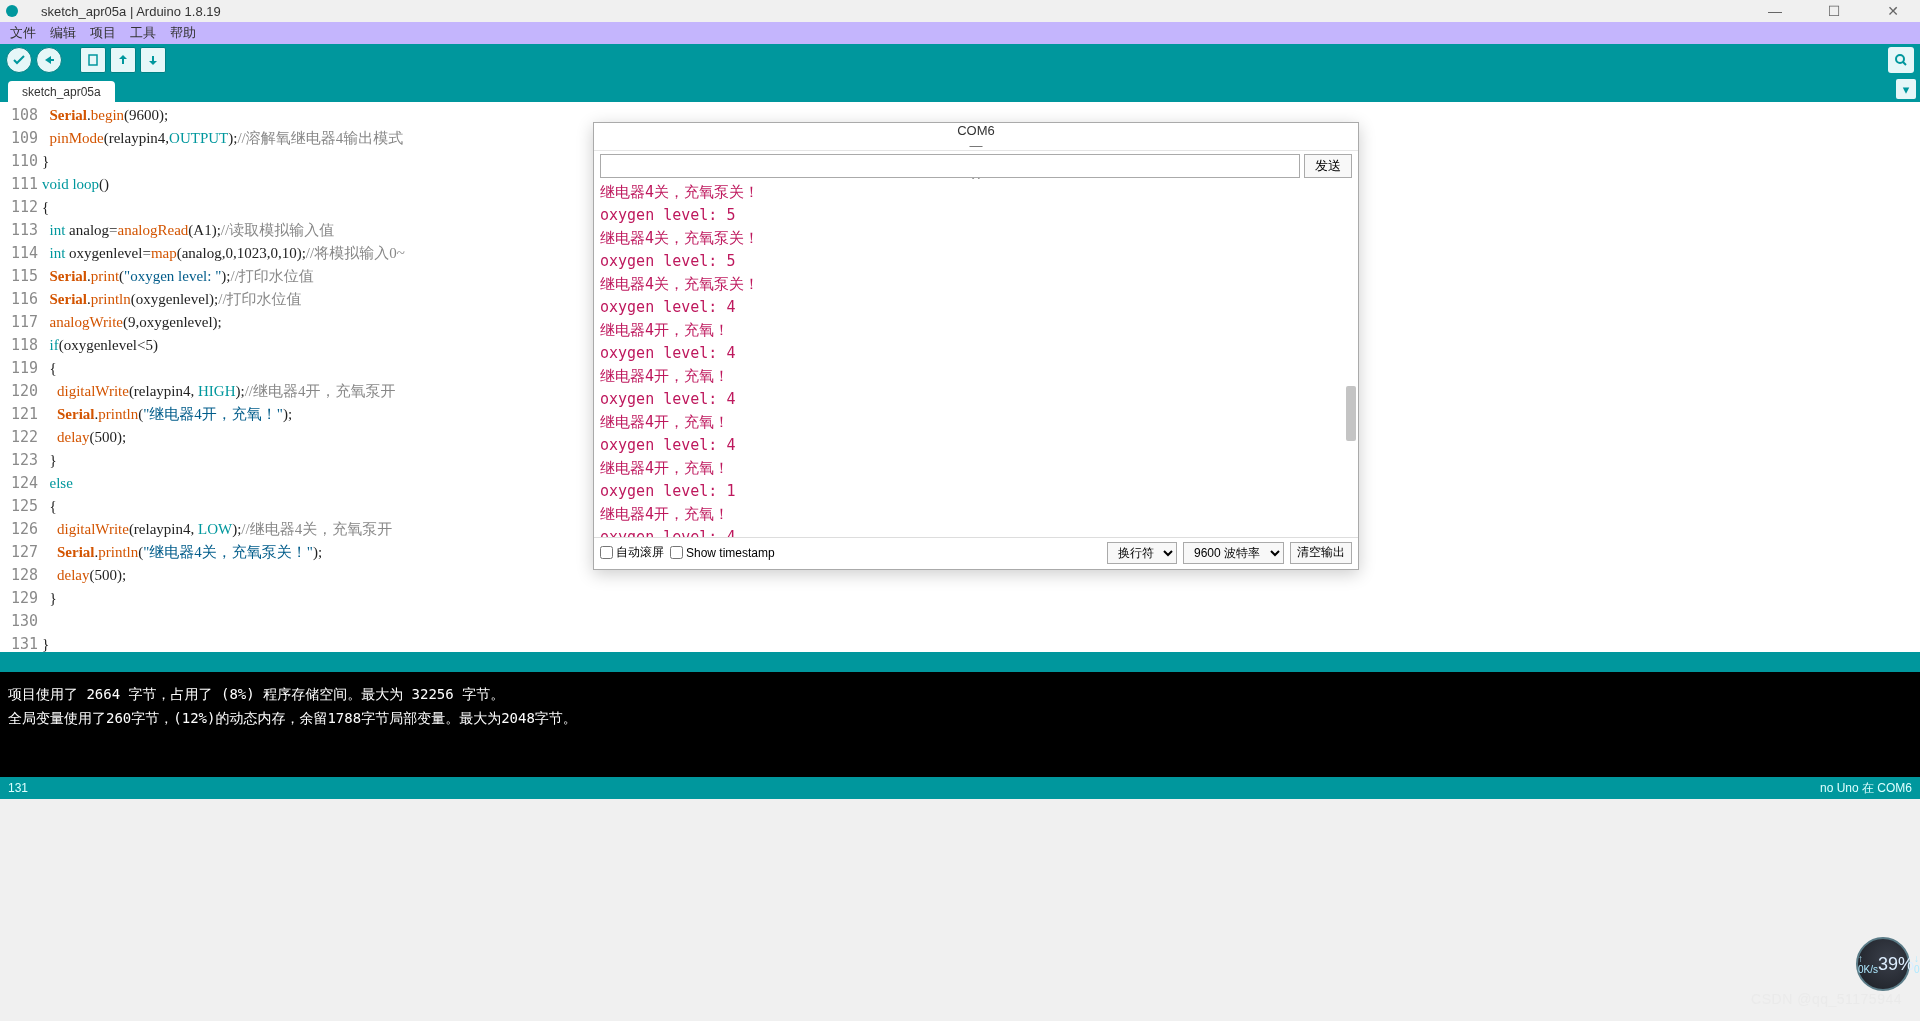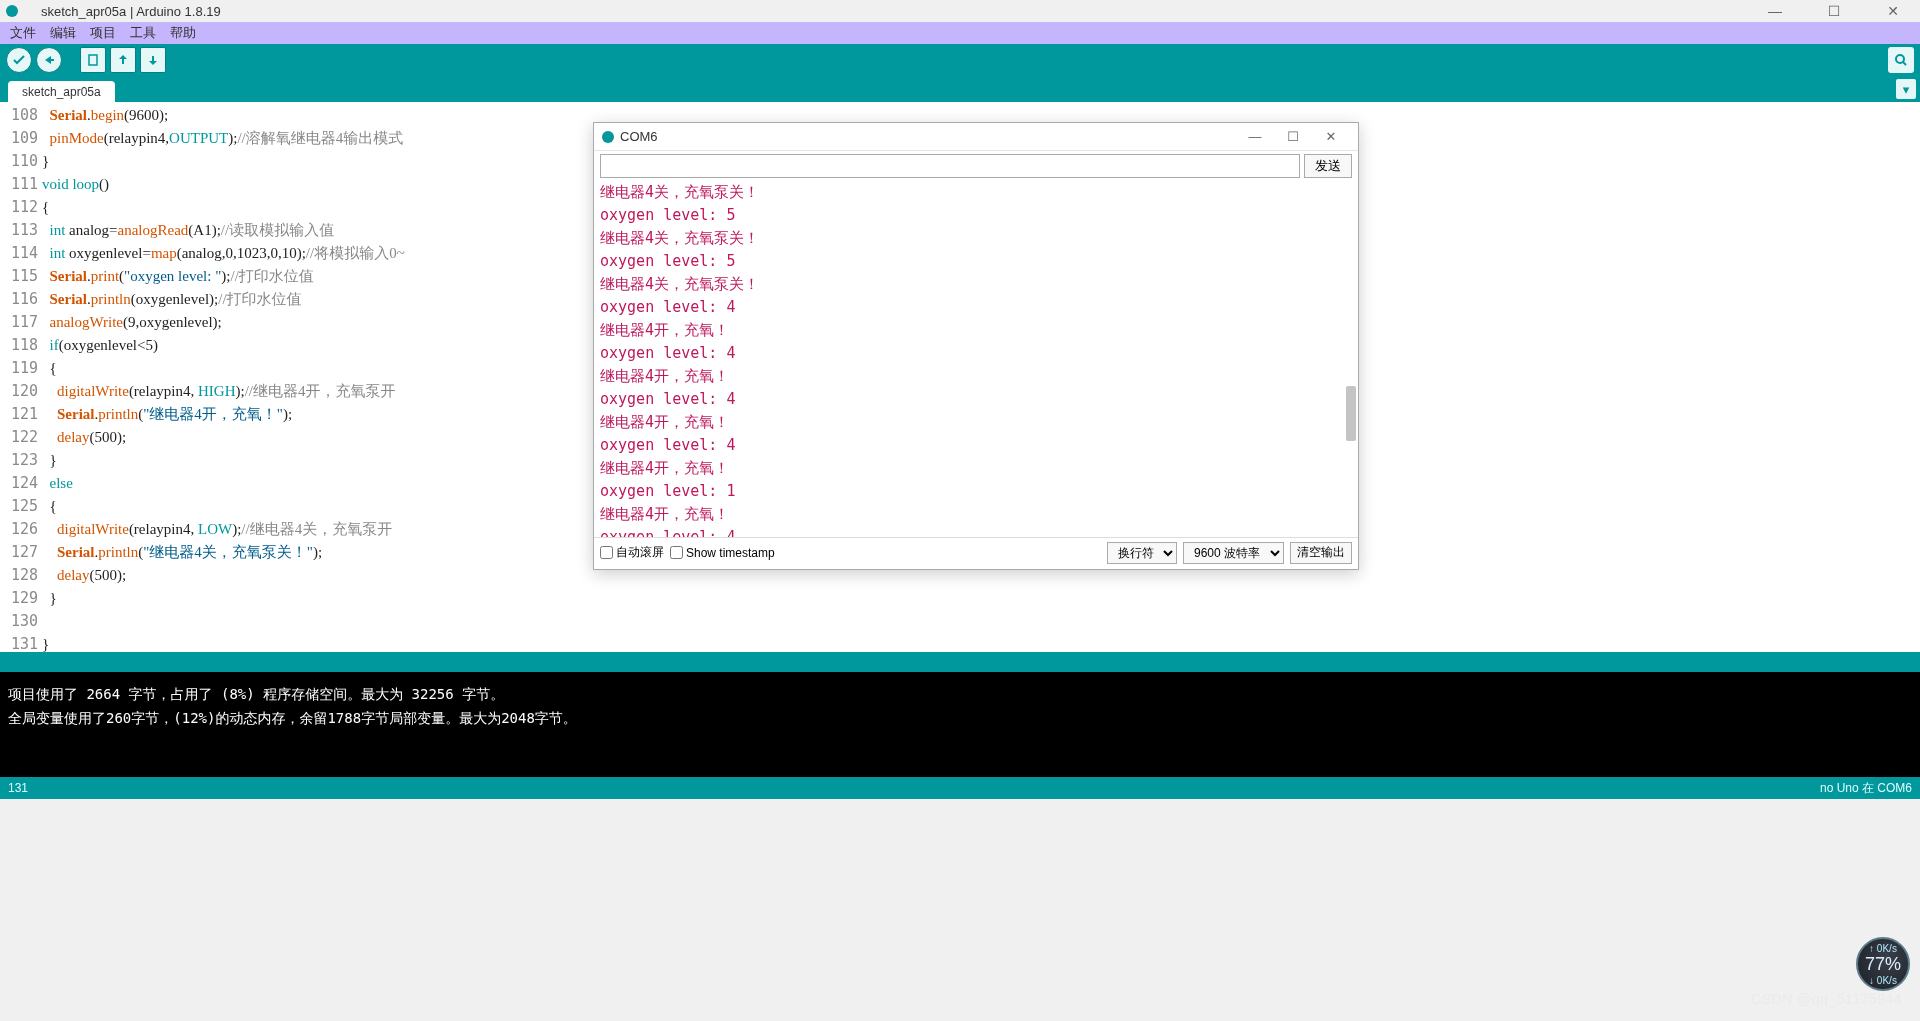--- a/index.html
+++ b/index.html
@@ -168,20 +168,21 @@
       box-shadow: 0 4px 16px rgba(0,0,0,0.2);
     }
     .serialwin .titlerow {
       height: 28px;
       display: flex;
       align-items: center;
       padding: 0 8px;
       font-size: 13px;
       color: #333;
       border-bottom: 1px solid #e5e5e5;
+      flex-direction: column;
     }
     .serialwin .titlerow .icon-circle {
       width: 12px; height: 12px; border-radius: 50%;
       background: #00979d; margin-right: 6px;
     }
     .serialwin .titlerow .spacer { flex: 1; }
     .serialwin .titlerow .winbtn {
       width: 38px; height: 24px; display: flex; align-items: center; justify-content: center;
       color: #666; font-size: 13px;
     }
@@ -239,23 +240,23 @@
       position: absolute;
       right: 10px;
       bottom: 30px;
       width: 54px;
       height: 54px;
       border-radius: 50%;
       background: radial-gradient(circle at 60% 40%, #3a3f4a, #1b1e24);
       color: #aee9ff;
       font-size: 10px;
       display: flex;
-      flex-direction: column;
-      align-items: center;
-      justify-content: center;
+      flex-direction: row;
+      align-items: center;
+      justify-content: flex-start;
       border: 2px solid #5b7c88;
     }
     .netspeed .big { font-size: 18px; color: #def; }
     
     .watermark {
       position: absolute;
       right: 18px;
       bottom: 14px;
       color: rgba(230,230,230,0.55);
       font-size: 14px;
@@ -426,17 +427,17 @@
     </select>
     <select>
       <option>9600 波特率</option>
     </select>
     <button>清空输出</button>
   </div>
 </div>
 
 <div class="netspeed">
   <div>↑ 0K/s</div>
-  <div class="big">77%</div>
+  <div class="big">39%</div>
   <div>↓ 0K/s</div>
 </div>
 
 <div class="watermark">CSDN @qq_51175944</div>
 
 </body></html>

